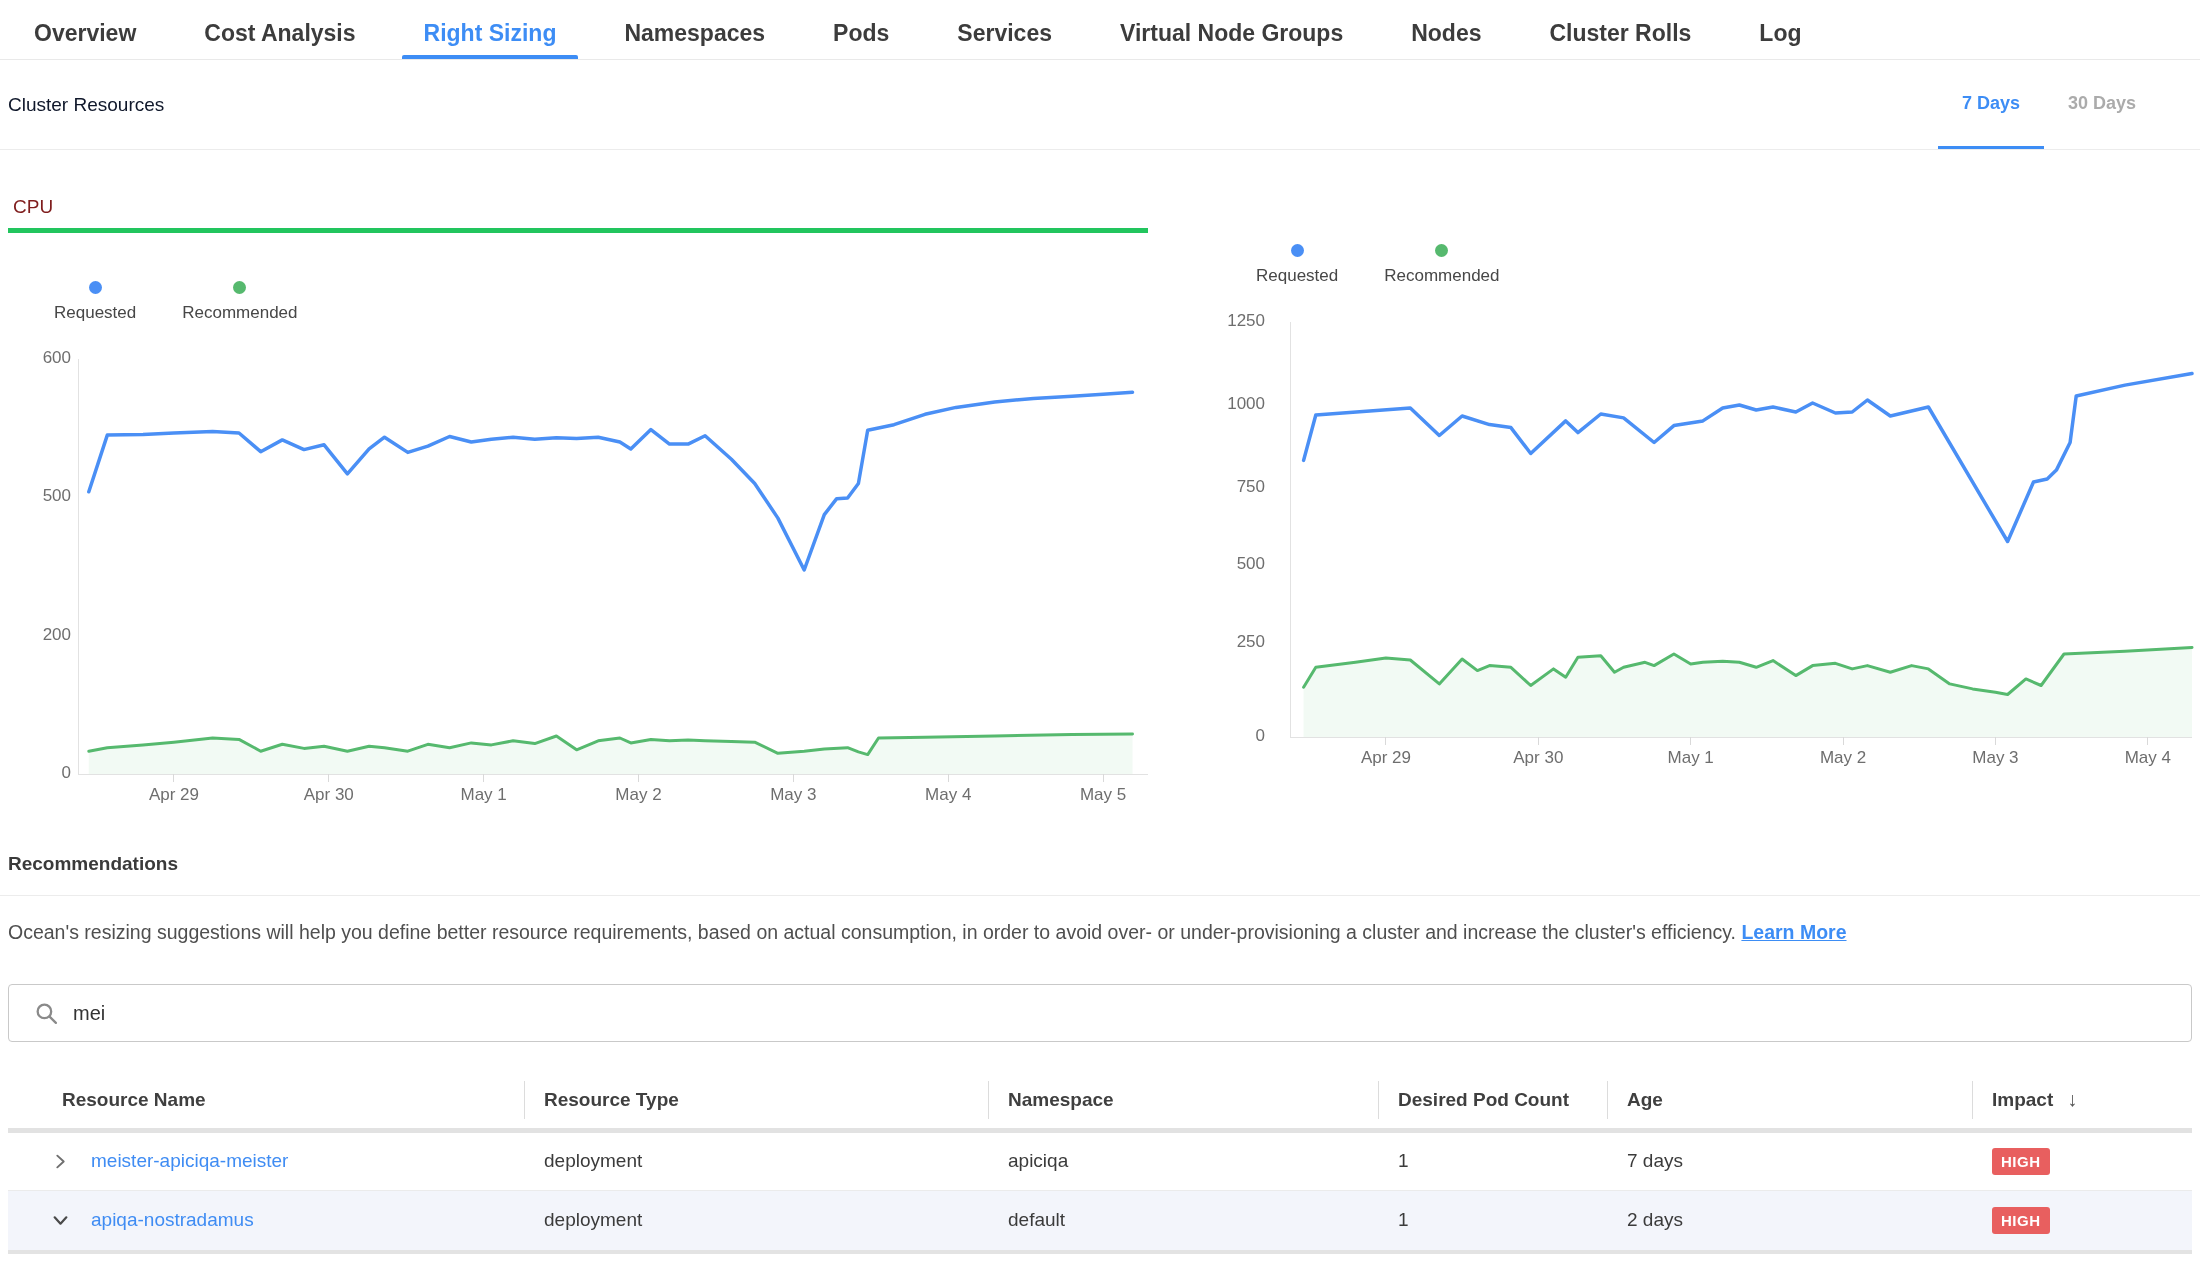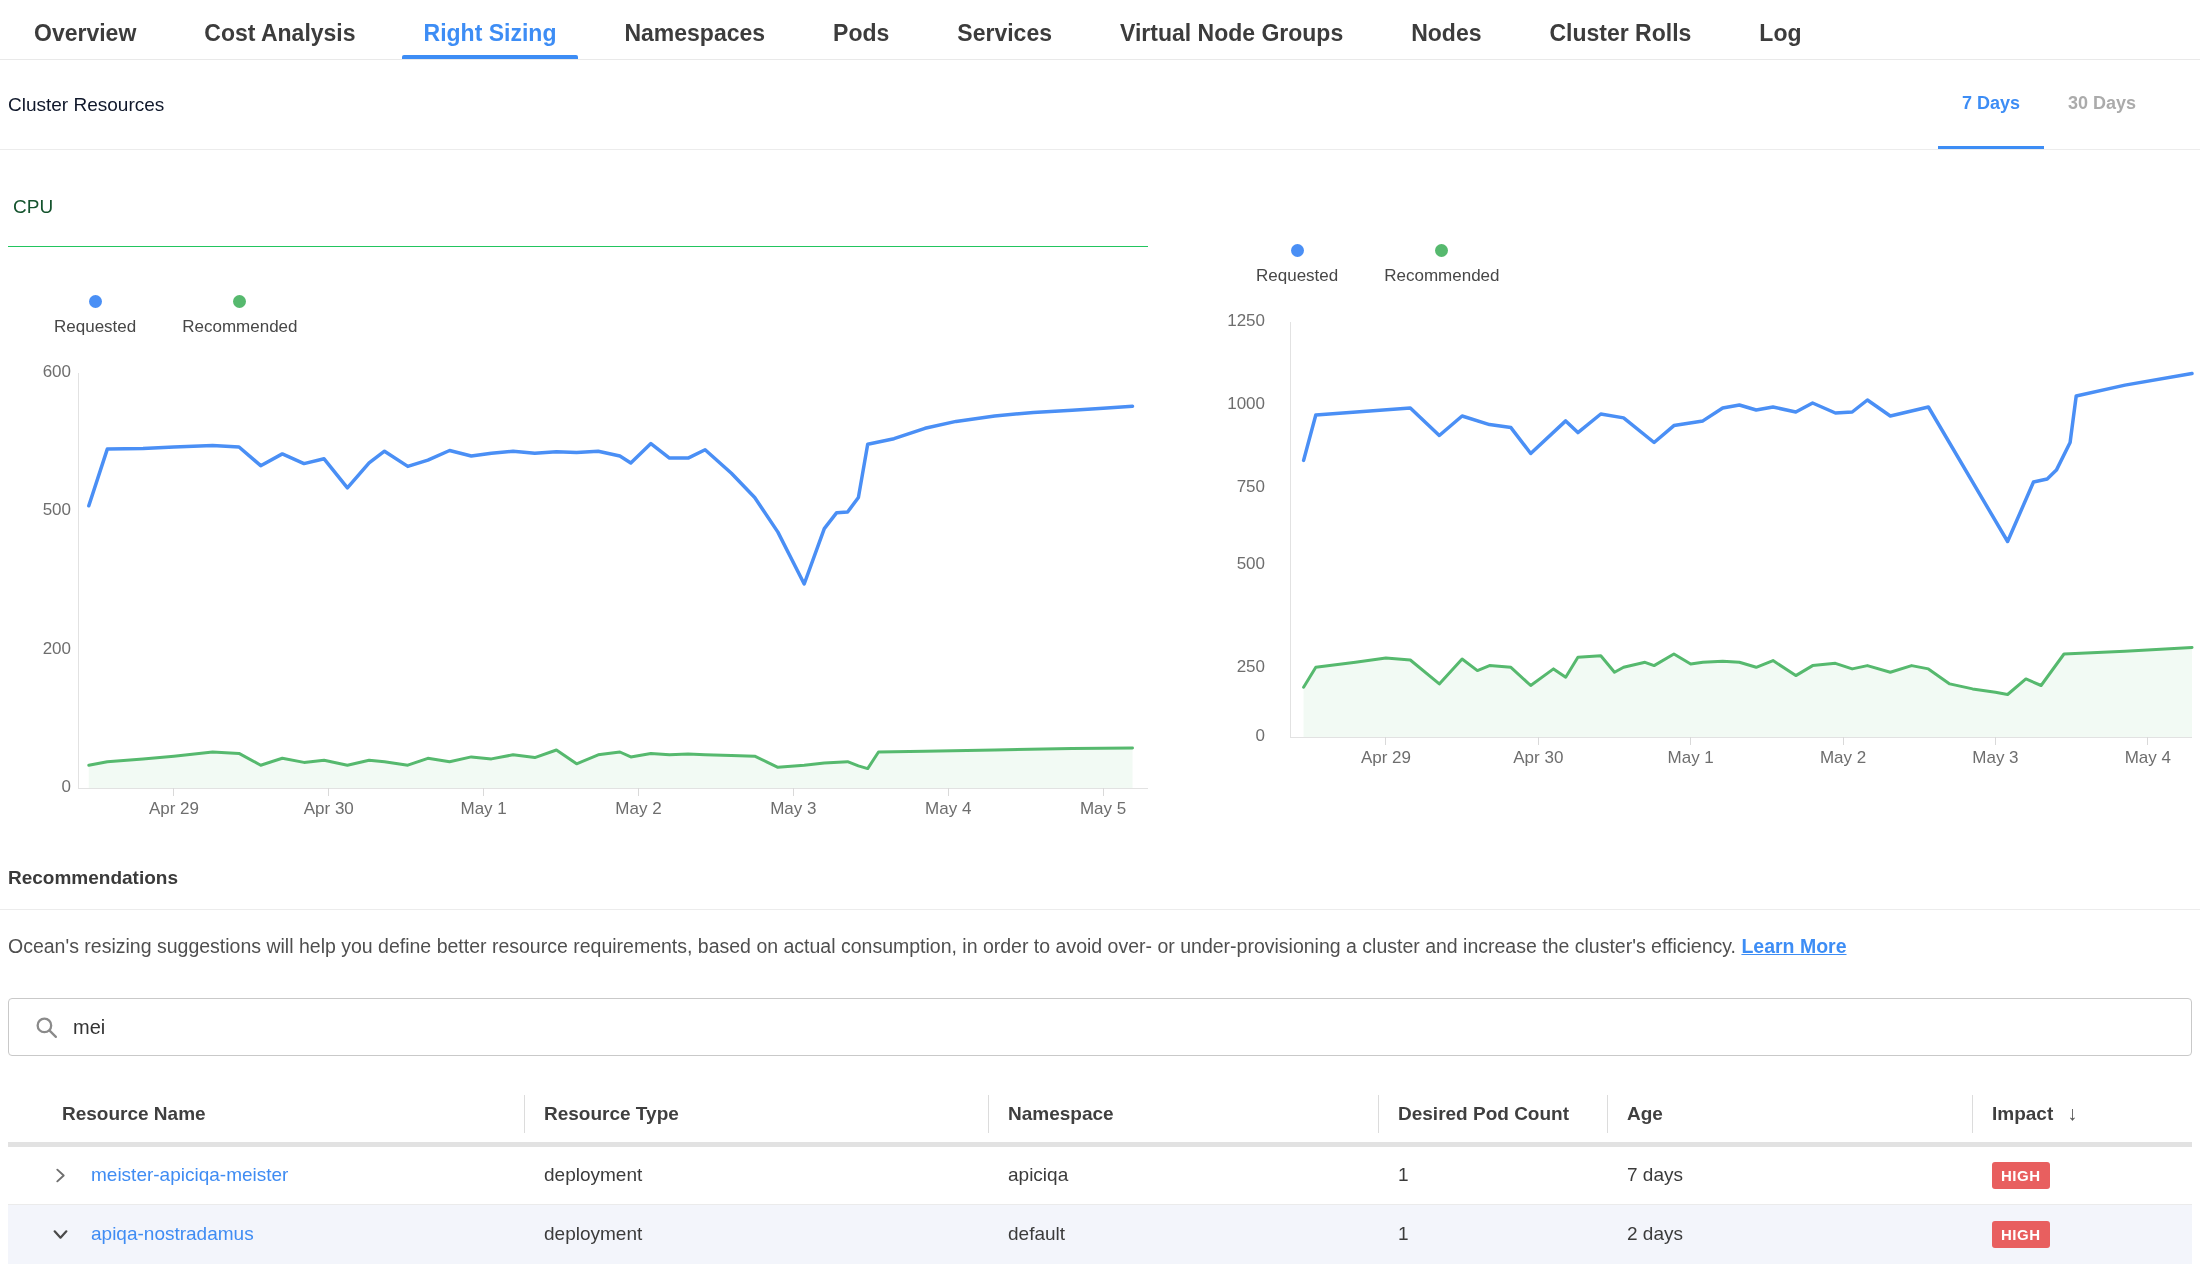--- a/index.html
+++ b/index.html
@@ -21,21 +21,21 @@
   .range-tabs { display:flex; margin-right:32px; }
   .range-tab { display:flex; align-items:center; padding:0 24px; font-size:18px; font-weight:bold;
                color:#ababab; cursor:pointer; border-bottom:3px solid transparent; }
   .range-tab.active { color:#3d8df5; border-bottom-color:#3d8df5; }
 
   
   .charts { display:flex; padding:0 8px; }
   .chart-panel { padding-top:46px; }
   .chart-panel.cpu { width:1140px; margin-right:62px; }
   .chart-panel.memory { flex:1; min-width:0; }
-  .chart-title { font-size:19px; color:#14532d; padding:0 0 28px 5px; border-bottom:1px solid #22c55e; }
+  .chart-title { font-size:19px; color:#7f1d1d; padding:0 0 10px 5px; border-bottom:5px solid #22c55e; }
   .legend { display:flex; gap:46px; margin:48px 0 0 46px; }
   .legend-item { display:flex; align-items:center; gap:9px; font-size:17px; color:#474747; cursor:pointer;flex-direction:column; }
   .legend-dot { width:13px; height:13px; border-radius:50%; }
   .plot { position:relative; height:416px; margin-top:36px;
           border-left:1px solid #e2e2e2; border-bottom:1px solid #e2e2e2; }
   .chart-panel.cpu .plot { margin-left:70px; width:1070px; }
   .chart-panel.memory .plot { margin-left:80px; }
   .plot svg { position:absolute; left:0; top:0; overflow:visible; }
   .ylabel { position:absolute; left:-64px; width:56px; text-align:right; font-size:17px; color:#6e6e6e; }
   [data-chart-id="memory"] .ylabel { left:-82px; }
@@ -151,21 +151,21 @@
           <span>Recommended</span>
         </div>
       </div>
     <div class="plot" data-chart-id="memory">
         <svg width="901" height="415">
           <path d="M12.6 365.2 L24.8 345.3 L64.5 340.3 L94.9 336.0 L119.3 338.0 L148.3 361.9 L171.1 337.0 L186.4 348.6 L198.5 343.6 L219.9 345.3 L239.7 363.5 L262.5 346.9 L274.7 355.2 L286.9 335.3 L309.8 333.7 L323.5 350.3 L332.6 345.3 L354.0 340.3 L363.1 343.6 L382.9 332.0 L399.7 342.0 L411.9 340.3 L431.7 339.3 L448.4 340.3 L465.2 345.3 L482.0 338.6 L504.8 353.6 L521.6 343.6 L544.4 341.3 L561.2 346.9 L576.4 343.6 L599.3 350.3 L620.6 343.6 L637.4 346.9 L658.7 361.9 L681.6 366.9 L704.4 370.2 L716.6 372.5 L734.9 356.9 L750.1 363.5 L773.0 332.0 L834.0 329.3 L901.0 325.4 L901.0 415 L12.6 415 Z" fill="#56b96e" fill-opacity="0.08" stroke="none"></path>
           <path d="M12.6 365.2 L24.8 345.3 L64.5 340.3 L94.9 336.0 L119.3 338.0 L148.3 361.9 L171.1 337.0 L186.4 348.6 L198.5 343.6 L219.9 345.3 L239.7 363.5 L262.5 346.9 L274.7 355.2 L286.9 335.3 L309.8 333.7 L323.5 350.3 L332.6 345.3 L354.0 340.3 L363.1 343.6 L382.9 332.0 L399.7 342.0 L411.9 340.3 L431.7 339.3 L448.4 340.3 L465.2 345.3 L482.0 338.6 L504.8 353.6 L521.6 343.6 L544.4 341.3 L561.2 346.9 L576.4 343.6 L599.3 350.3 L620.6 343.6 L637.4 346.9 L658.7 361.9 L681.6 366.9 L704.4 370.2 L716.6 372.5 L734.9 356.9 L750.1 363.5 L773.0 332.0 L834.0 329.3 L901.0 325.4" fill="none" stroke="#56b96e" stroke-width="3" stroke-linecap="round" stroke-linejoin="round"></path>
           <path d="M12.6 138.4 L24.8 93.0 L119.3 86.0 L148.3 113.5 L171.1 94.0 L198.5 102.6 L219.9 105.6 L239.7 131.5 L274.7 98.9 L286.9 110.6 L309.8 92.0 L332.6 95.9 L363.1 120.5 L382.9 103.6 L411.9 98.9 L431.7 86.0 L448.4 83.0 L465.2 88.0 L482.0 85.0 L504.8 90.0 L521.6 81.0 L544.4 91.0 L561.2 90.0 L576.4 78.0 L599.3 94.0 L637.4 85.0 L716.6 219.5 L742.5 160.0 L756.2 157.0 L765.4 148.1 L779.1 120.5 L785.2 74.0 L834.0 63.1 L901.0 51.5" fill="none" stroke="#4a8ff5" stroke-width="3.5" stroke-linecap="round" stroke-linejoin="round"></path>
         </svg>
         <div class="ylabel" style="top: 404px;">0</div>
-        <div class="ylabel" style="top: 335px;">250</div>
+        <div class="ylabel" style="top: 310px;">250</div>
         <div class="ylabel" style="top: 232px;">500</div>
         <div class="ylabel" style="top: 155px;">750</div>
         <div class="ylabel" style="top: 72px;">1000</div>
         <div class="ylabel" style="top: -11px;">1250</div>
         <div class="xtick" style="left: 94.4303px;"></div>
         <div class="xlabel" style="left: 49.9303px;">Apr 29</div>
         <div class="xtick" style="left: 246.806px;"></div>
         <div class="xlabel" style="left: 202.306px;">Apr 30</div>
         <div class="xtick" style="left: 399.183px;"></div>
         <div class="xlabel" style="left: 354.683px;">May 1</div>

